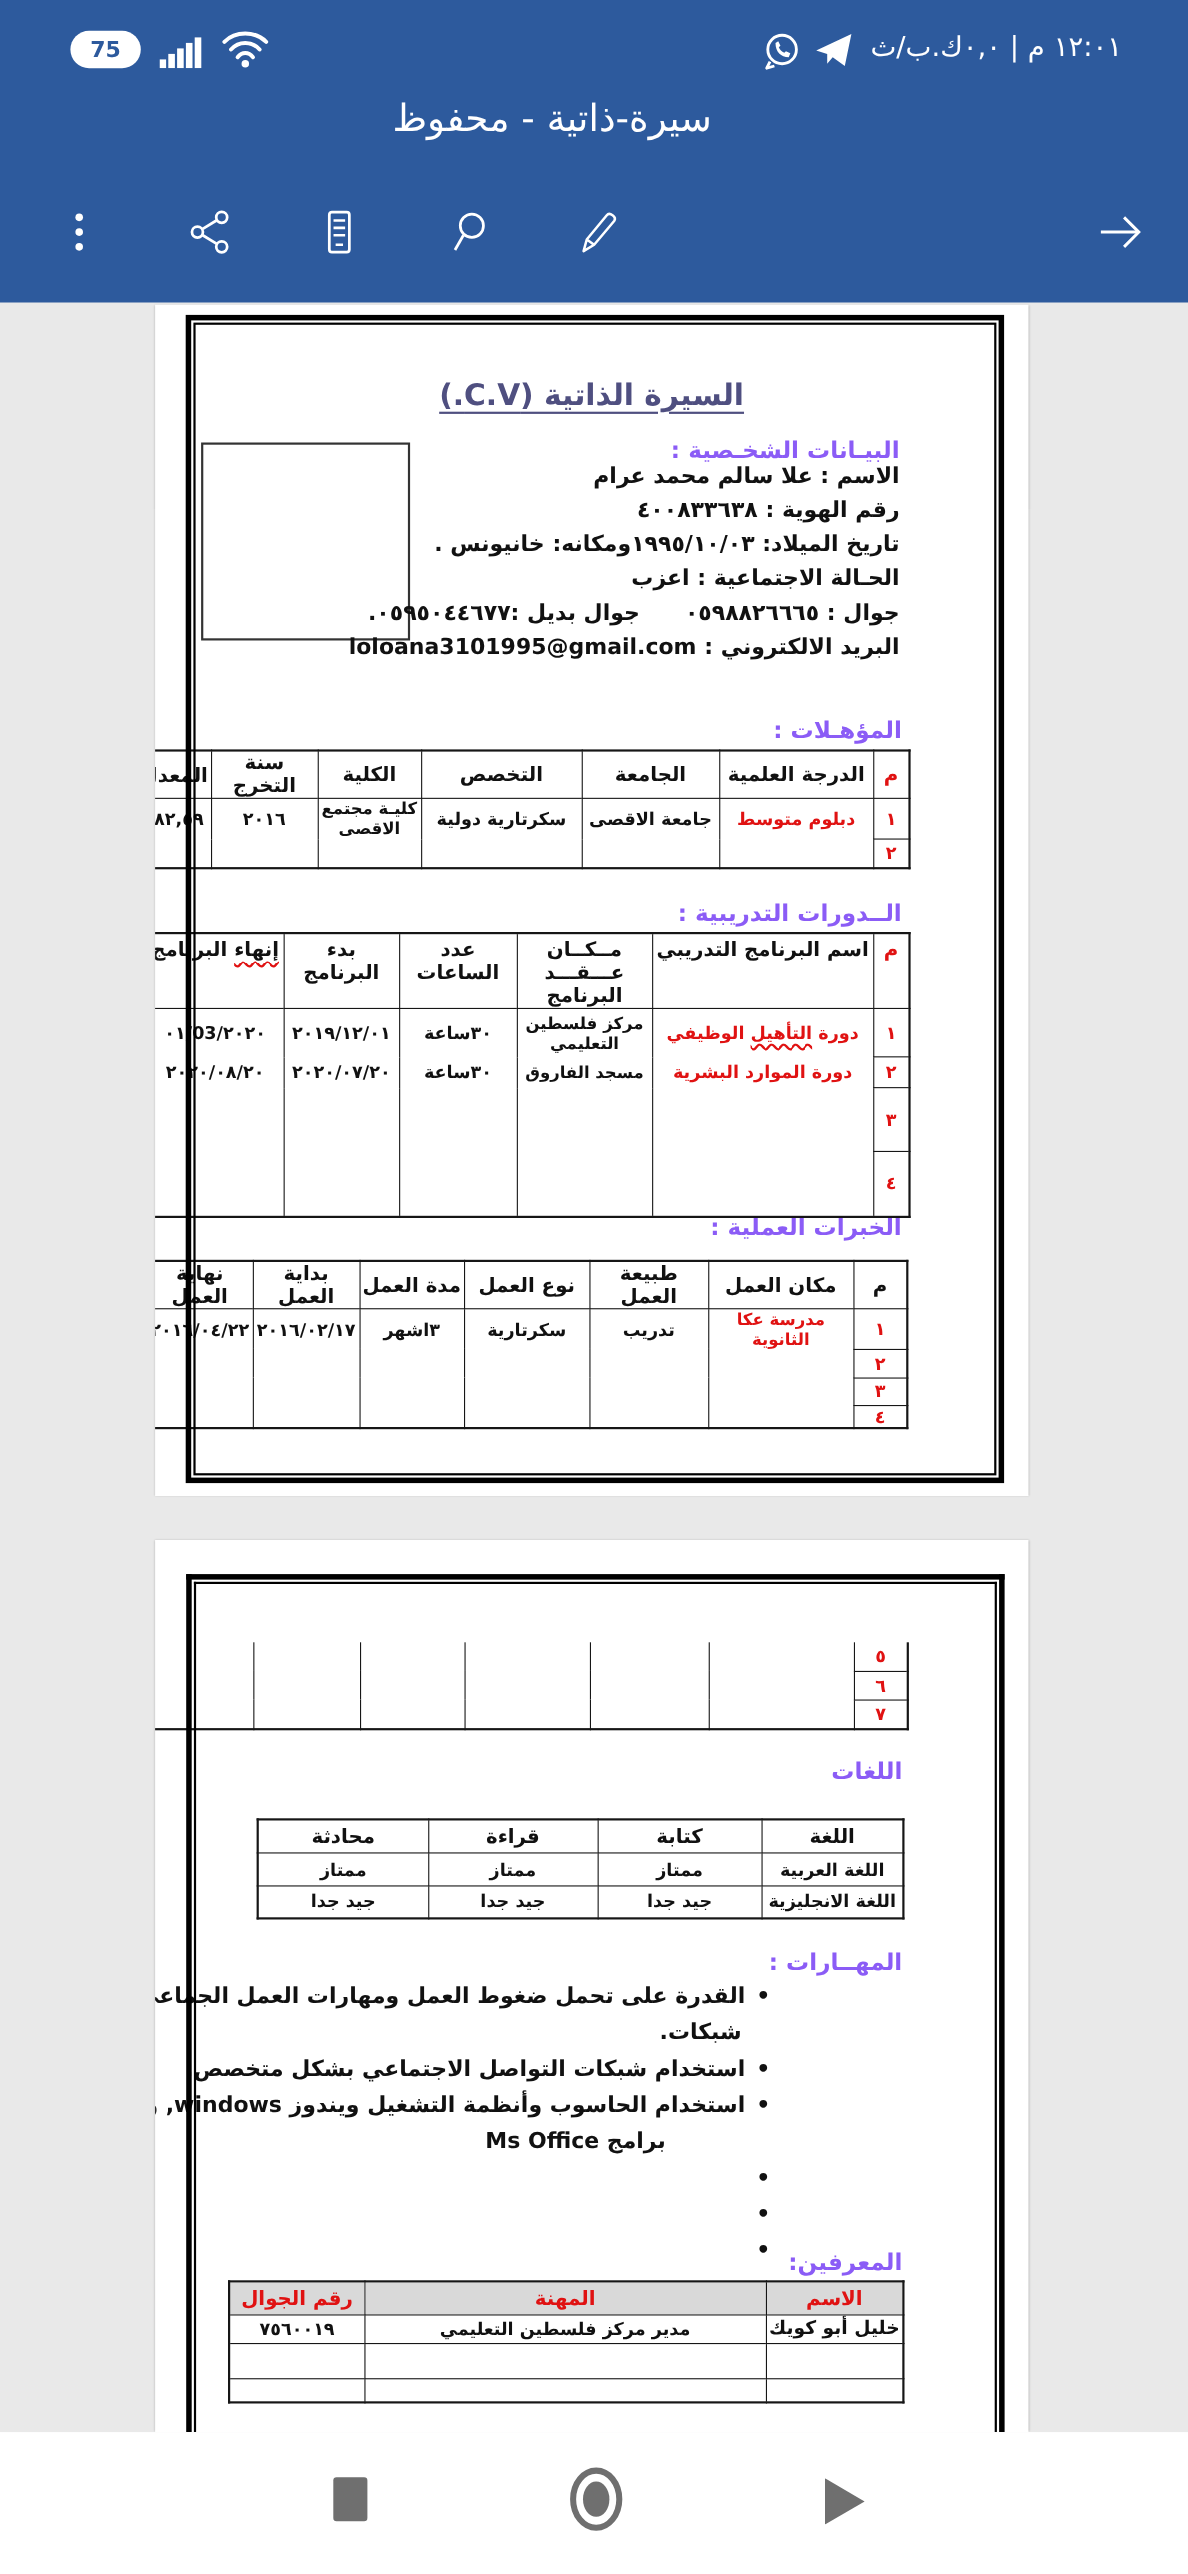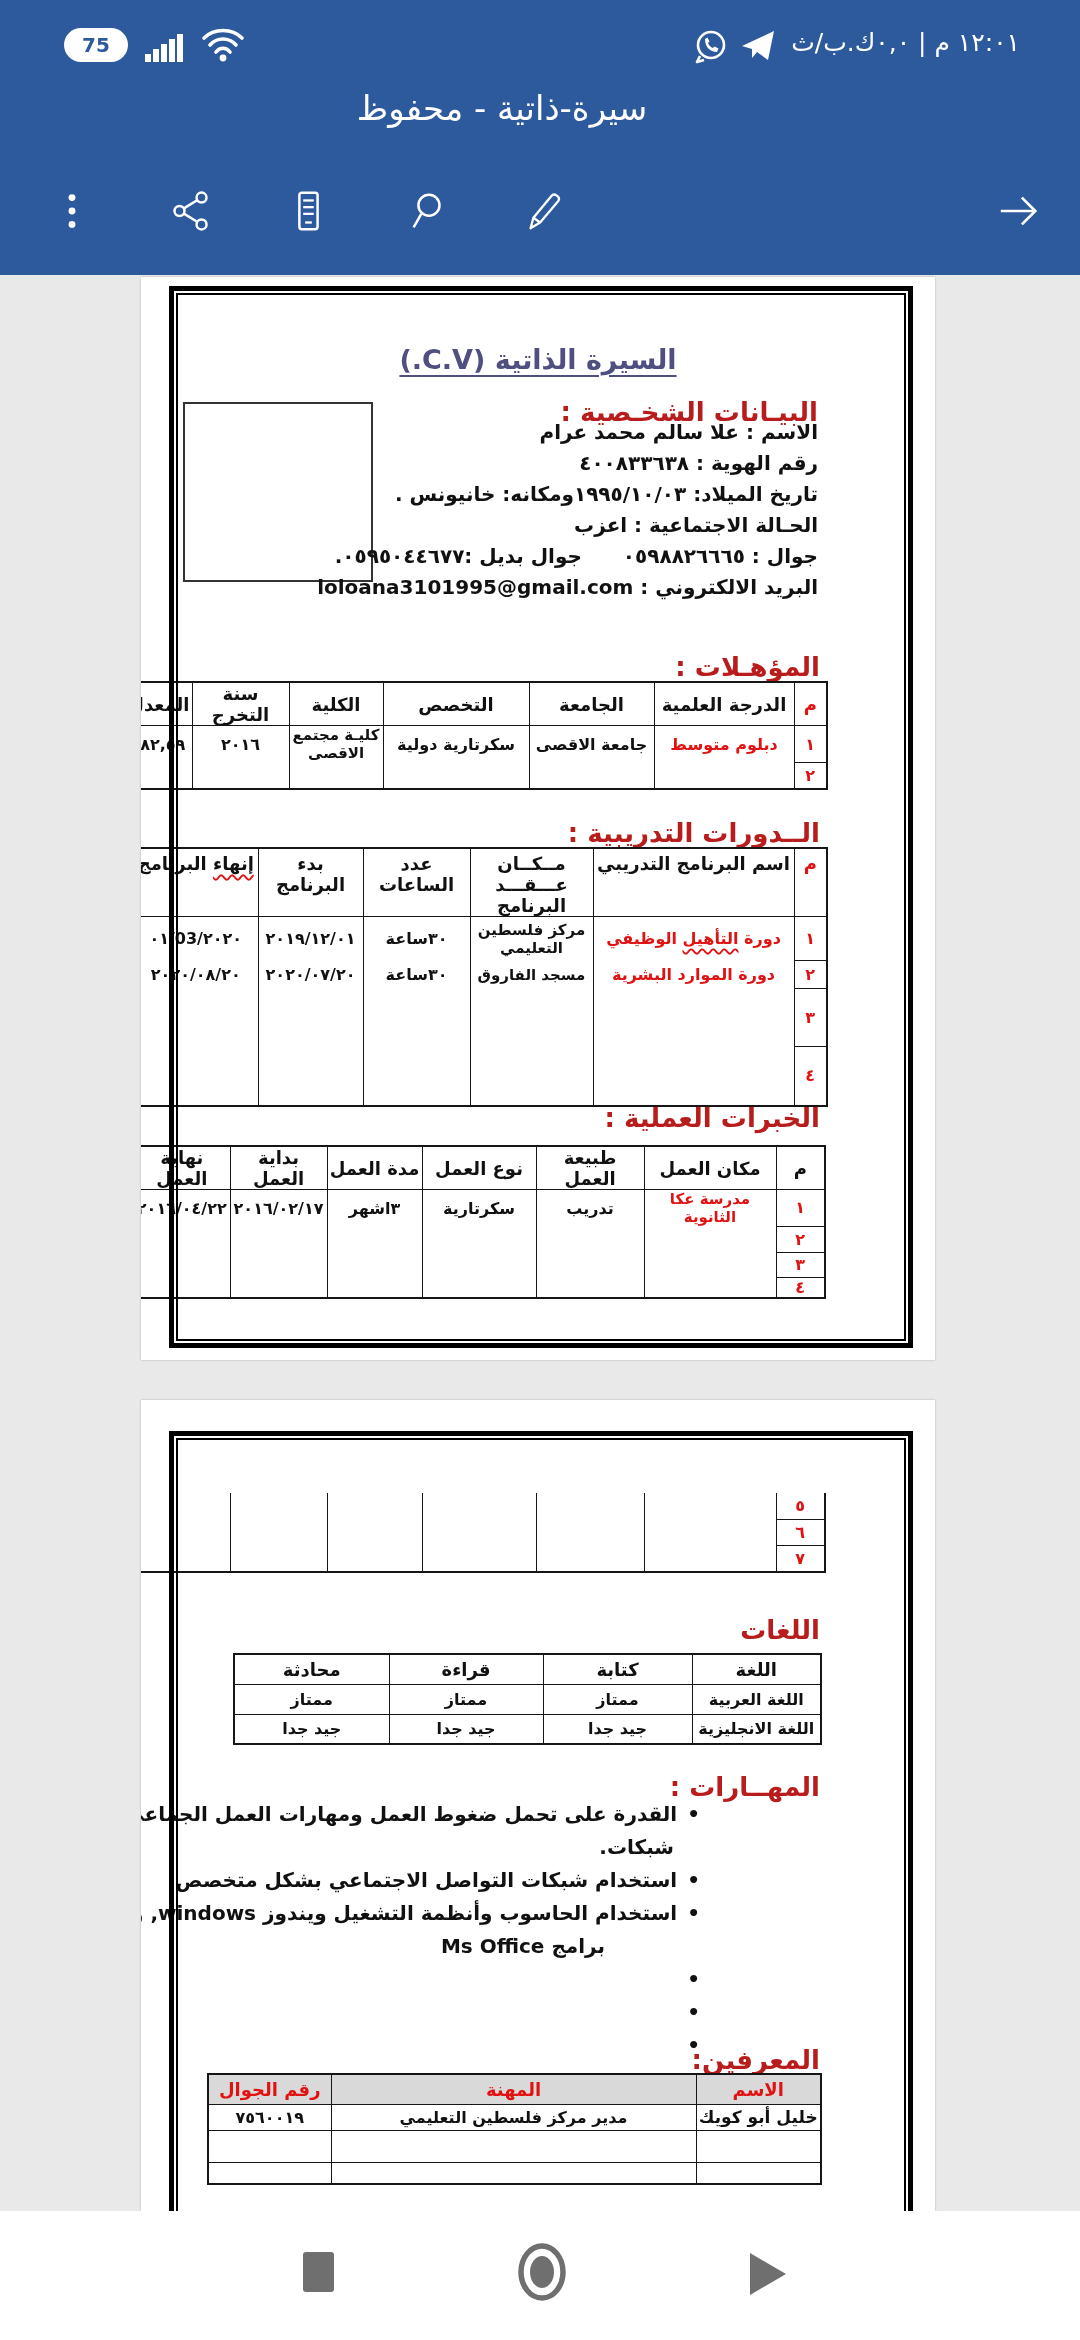--- a/index.html
+++ b/index.html
@@ -24,21 +24,21 @@
   #page2 { left:141px; top:1125px; width:794px; height:811px;  }
 
   .frame { position:absolute; border:5px solid #000; pointer-events:none; z-index:6; }
   .frame::after { content:""; position:absolute; inset:2px; border:2px solid #000; }
   .frame.open-bottom { border-bottom:none; }
   .frame.open-bottom::after { border-bottom:none; }
 
   .doc-title { position:absolute; left:0; top:67px; width:100%; text-align:center;
                color:#4f4f80; font-size:27px; font-weight:bold;
                text-decoration:underline; text-underline-offset:6px; text-decoration-thickness:2px; }
-  .sec-heading { position:absolute; color:#b91c1c; font-size:26px; font-weight:bold; white-space:nowrap; }
+  .sec-heading { position:absolute; color:#8b5cf6; font-size:21px; font-weight:bold; white-space:nowrap; }
   .photo-box { position:absolute; left:42px; top:125px; width:190px; height:180px; border:2px solid #333; background:#fff; }
 
   .personal { position:absolute; right:117px; top:140px; width:540px; font-size:20px; font-weight:bold;
               text-align:right; }
   .personal .pline { line-height:31px; white-space:nowrap; }
   .gap-r { margin-right:34px; }
 
   
   table.doctab { position:absolute; border-collapse:collapse; table-layout:fixed; direction:rtl;
                  font-weight:bold; color:#111; border:2px solid #161616; z-index:1; }
@@ -369,21 +369,21 @@
         <td></td>
             <td></td>
             <td></td>
             <td></td>
             <td></td>
             <td></td>
       </tr>
     </tbody>
       </table>
 
-    <div class="sec-heading" style="right:115px; top:198px;margin-top:17px;">اللغات</div>
+    <div class="sec-heading" style="right:115px; top:198px;">اللغات</div>
     <table class="doctab grid" style="right:113px; top:253px; width:587px;">
       <colgroup>
           <col style="width:129px">
           <col style="width:149px">
           <col style="width:154px">
           <col style="width:155px">
         </colgroup>
       <tbody>
           <tr class="hdr" style="height:30px">
         <td>اللغة</td>

